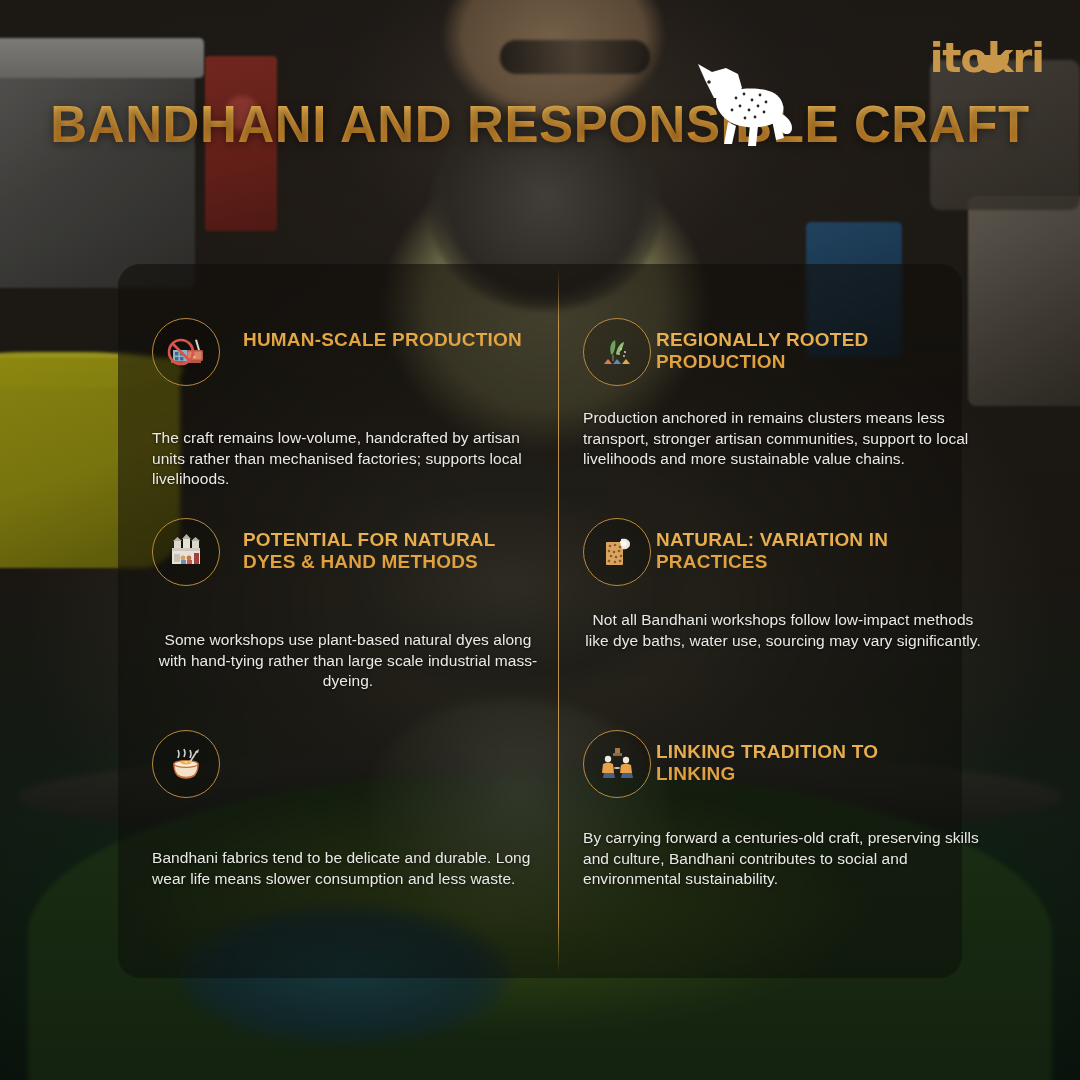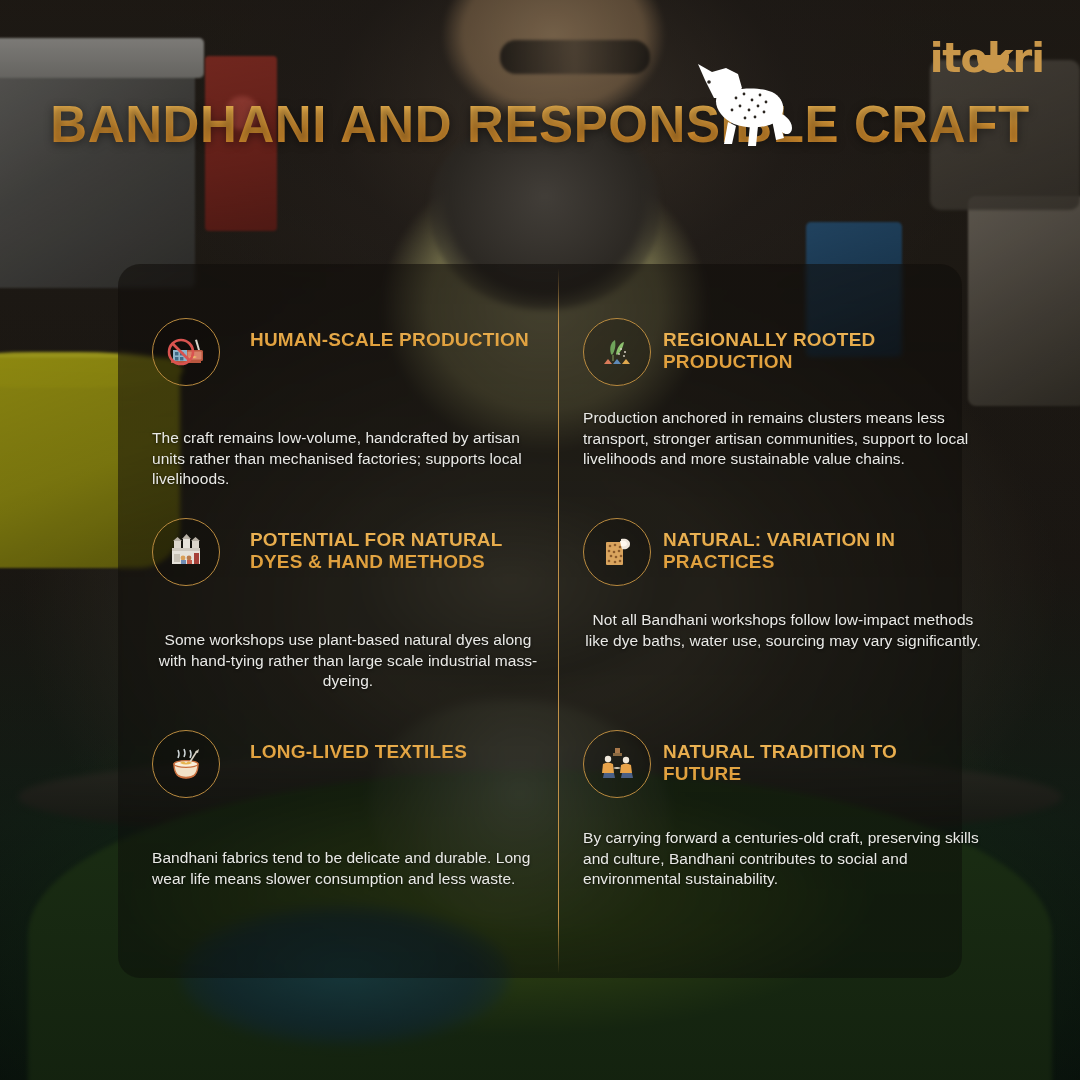--- a/index.html
+++ b/index.html
@@ -92,21 +92,21 @@
 
   
   .panel{position:absolute;left:118px;top:264px;width:844px;height:714px;border-radius:22px;
     background:linear-gradient(180deg, rgba(16,13,10,.58) 0%, rgba(14,12,9,.50) 45%, rgba(10,12,9,.46) 100%);
     backdrop-filter:blur(2px);}
   .divider{position:absolute;left:558px;top:268px;width:1px;height:706px;
     background:linear-gradient(180deg, rgba(201,151,74,0) 0%, rgba(201,151,74,.95) 8%, rgba(201,151,74,.95) 92%, rgba(201,151,74,0) 100%);}
 
   
   .block{position:absolute;}
-  .block .head{display:flex;align-items:flex-start;gap:12px;}
+  .block .head{display:flex;align-items:flex-start;gap:5px;}
   .icon-circle{width:66px;height:66px;border-radius:50%;border:1.4px solid #b98a3f;
     flex:0 0 66px;display:flex;align-items:center;justify-content:center;overflow:hidden;
     background:rgba(0,0,0,.18);}
   .block-title{font-size:19px;font-weight:800;line-height:1.18;letter-spacing:.2px;
     color:#e2a544;
     background:linear-gradient(180deg,#f0bb5e 0%,#dd9a36 100%);
     -webkit-background-clip:text;background-clip:text;-webkit-text-fill-color:transparent;
     padding-top:11px;}
   .block-body{font-size:15.5px;line-height:1.33;color:#e9e9e6;letter-spacing:.05px;
     text-shadow:0 1px 3px rgba(0,0,0,.6);}
@@ -292,38 +292,37 @@
           <ellipse cx="22" cy="22" rx="12" ry="3.4" fill="#f8eeda" stroke="#c9703f" stroke-width="1.2"></ellipse>
           <path d="M16 21 q3-3 6 0 q3-3 6 0 q-6 3-12 0z" fill="#e8b44e"></path>
           <path d="M26 20 L33 9" stroke="#d8d2c4" stroke-width="1.6"></path>
           <path d="M31 10 L35 7 L34 11z" fill="#d8d2c4"></path>
           <path d="M14 16 q2-4 0-8" stroke="#cfd6d9" stroke-width="1.5" fill="none"></path>
           <path d="M20 15 q2-4 0-8" stroke="#cfd6d9" stroke-width="1.5" fill="none"></path>
           <path d="M26 16 q2-4 0-8" stroke="#cfd6d9" stroke-width="1.5" fill="none"></path>
           <path d="M13 33 q9 5 18 0" stroke="#c9703f" stroke-width="1.4" fill="none"></path>
         </svg>
       </div>
-      <div class="block-title tw-l">LONG-LIVED TEXTILES</div>
     </div>
   </div>
   <div class="block col-l r3b block-body bw-l">Bandhani fabrics tend to be delicate and durable. Long wear life means slower consumption and less waste.</div>
 
   <div class="block col-r r3">
     <div class="head">
       <div class="icon-circle">
         <svg viewBox="0 0 44 44" width="44" height="44">
           <rect x="18" y="11" width="9" height="3" fill="#8a6a42"></rect>
           <rect x="20" y="6" width="5" height="5" fill="#a8784a"></rect>
           <circle cx="13" cy="17" r="3.2" fill="#efe8dc"></circle>
           <path d="M8 22 q5-3 10 0 l1 9 h-12z" fill="#e8a34a"></path>
           <path d="M9 31 h10 l1 5 h-12z" fill="#4a5f86"></path>
           <circle cx="31" cy="18" r="3.2" fill="#efe8dc"></circle>
           <path d="M26 23 q5-3 10 0 l1 8 h-12z" fill="#e8a34a"></path>
           <path d="M27 31 h10 l1 5 h-12z" fill="#4a5f86"></path>
           <path d="M18 26 q4-2 8 0 q-4 2-8 0z" fill="#d8cfbe"></path>
         </svg>
       </div>
-      <div class="block-title tw-r">NATURAL TRADITION TO FUTURE</div>
+      <div class="block-title tw-r">LINKING TRADITION TO LINKING</div>
     </div>
   </div>
   <div class="block col-r r3b block-body bw-r">By carrying forward a centuries-old craft, preserving skills and culture, Bandhani contributes to social and environmental sustainability.</div>
 
 </div>
 
 </body></html>

